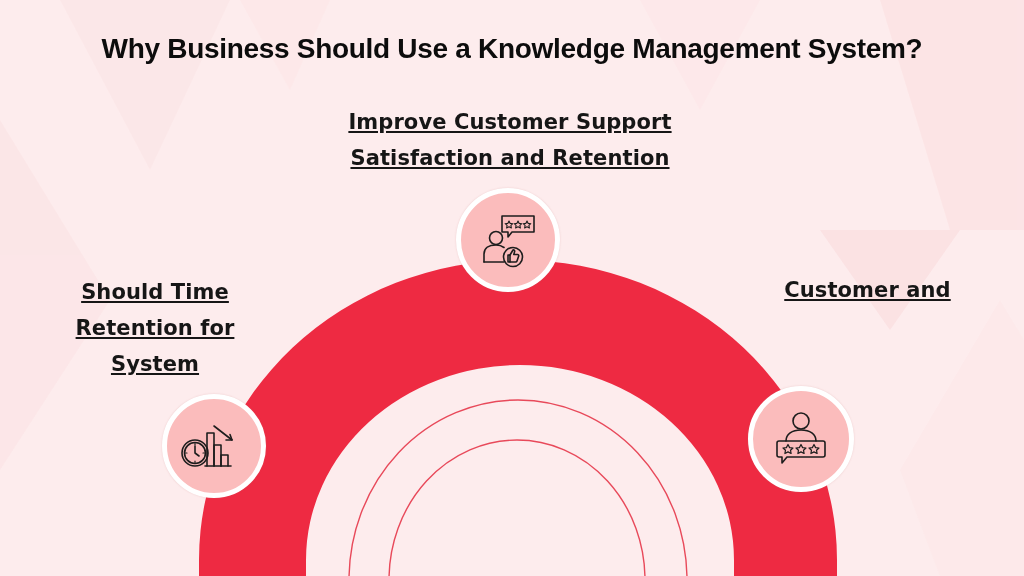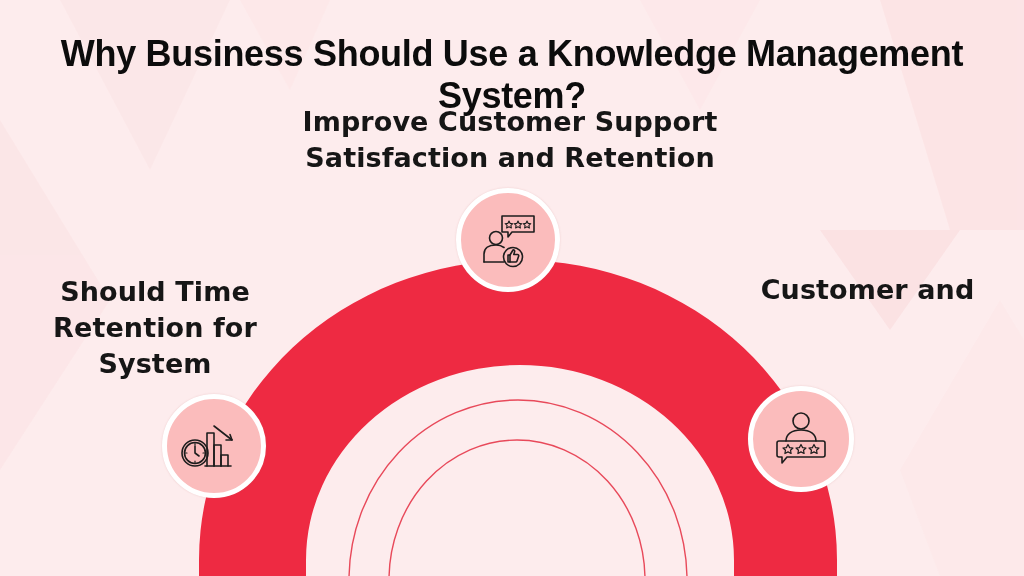--- a/index.html
+++ b/index.html
@@ -4,27 +4,27 @@
 <style>
   html, body { margin: 0; padding: 0; }
   body {
     width: 1024px; height: 576px; overflow: hidden; position: relative;
     background: #fdeced;
     font-family: "DejaVu Sans", "Liberation Sans", sans-serif;
   }
   .bg-svg { position: absolute; left: 0; top: 0; width: 1024px; height: 576px; }
   .title {
     position: absolute; left: 0; top: 33px; width: 1024px; text-align: center;
-    font-family: "Liberation Sans", sans-serif; font-weight: 700; font-size: 36px;
+    font-family: "Liberation Sans", sans-serif; font-weight: 700; font-size: 28px;
     color: #0c0c0c; letter-spacing: -0.3px;
   }
   .label {
     position: absolute; text-align: center; font-weight: 700;
     font-family: "DejaVu Sans", sans-serif; color: #161616;
-    font-size: 27px; line-height: 36px; letter-spacing: 0.1px;
+    font-size: 21px; line-height: 36px; letter-spacing: 0.1px; text-decoration: underline;
   }
   .label span { display: block; white-space: nowrap; }
   .label-top { left: 300px; top: 104px; width: 420px; }
   .label-left { left: 40px; top: 274px; width: 230px; }
   .label-right { left: 715px; top: 272px; width: 305px; }
   .node {
     position: absolute; border-radius: 50%; background: #fbbcbc;
     border: 5px solid #ffffff; box-sizing: border-box;
     display: flex; align-items: center; justify-content: center;
     box-shadow: 0 0 2px rgba(200,120,120,0.3);

